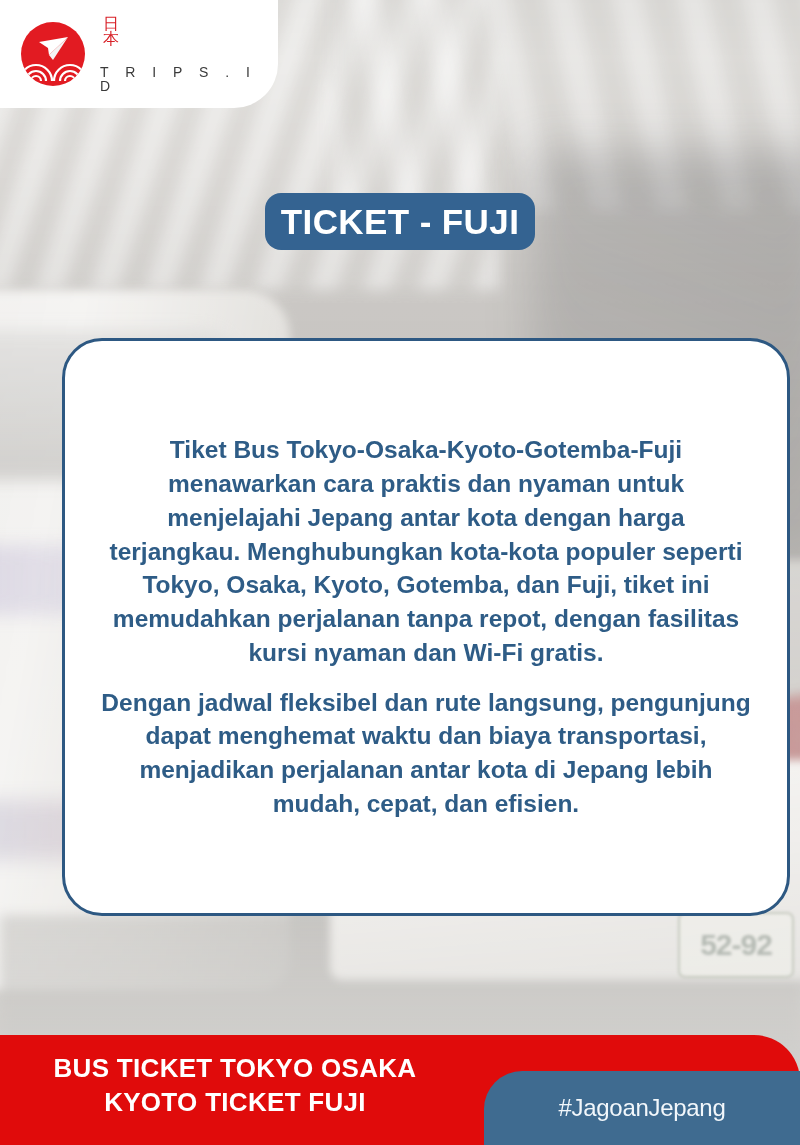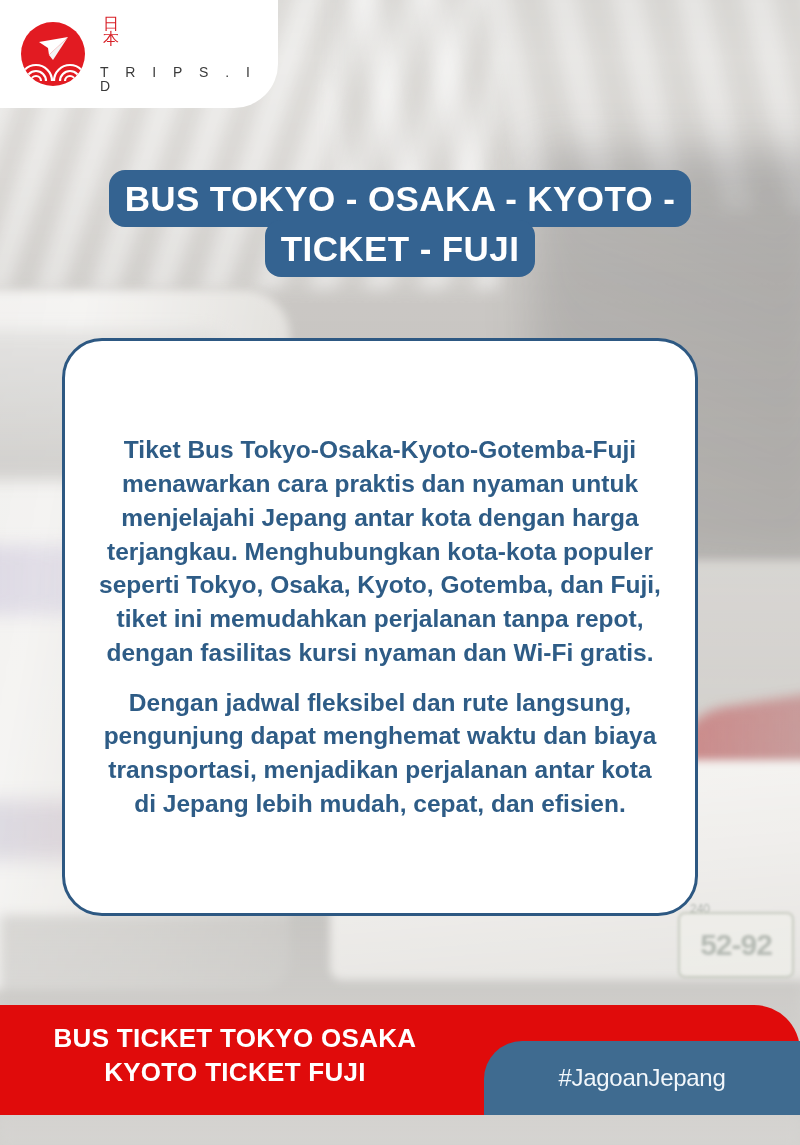--- a/index.html
+++ b/index.html
@@ -266,21 +266,21 @@
     -webkit-box-decoration-break: clone;
     border-radius: 16px;
     font-family: "Liberation Sans", sans-serif;
   }
 
   
   .desc-card {
     position: absolute;
     left: 62px;
     top: 338px;
-    width: 636px;
+    width: 728px;
     height: 578px;
     box-sizing: border-box;
     background: #ffffff;
     border: 3px solid #2d5882;
     border-radius: 40px;
     z-index: 4;
     padding: 32px 34px;
     display: flex;
     flex-direction: column;
     justify-content: center;
@@ -297,21 +297,21 @@
   .desc-p + .desc-p {
     margin-top: 16px;
   }
 
   
   .footer {
     position: absolute;
     left: 0;
     bottom: 0;
     width: 800px;
-    height: 140px;
+    height: 110px;
     z-index: 6;
   }
   .footer-red {
     position: absolute;
     left: 0; top: 0;
     width: 800px;
     height: 110px;
     background: #e00b0b;
     border-top-right-radius: 46px;
   }
@@ -399,21 +399,21 @@
         <span class="logo-kanji">
           <span>日</span>
           <span>本</span>
         </span>
       </div>
       <div class="logo-trips">T R I P S . I D</div>
     </div>
   </div>
 
   <div class="title-wrap">
-    <span class="title-line">BUS TOKYO - OSAKA - KYOTO -</span><br>
+    <br>
     <span class="title-line">TICKET - FUJI</span>
   </div>
 
   <div class="desc-card">
     <p class="desc-p">Tiket Bus Tokyo-Osaka-Kyoto-Gotemba-Fuji menawarkan cara praktis dan nyaman untuk menjelajahi Jepang antar kota dengan harga terjangkau. Menghubungkan kota-kota populer seperti Tokyo, Osaka, Kyoto, Gotemba, dan Fuji, tiket ini memudahkan perjalanan tanpa repot, dengan fasilitas kursi nyaman dan Wi-Fi gratis.</p>
     <p class="desc-p">Dengan jadwal fleksibel dan rute langsung, pengunjung dapat menghemat waktu dan biaya transportasi, menjadikan perjalanan antar kota di Jepang lebih mudah, cepat, dan efisien.</p>
   </div>
 
   <div class="footer">
     <div class="footer-red"></div>

